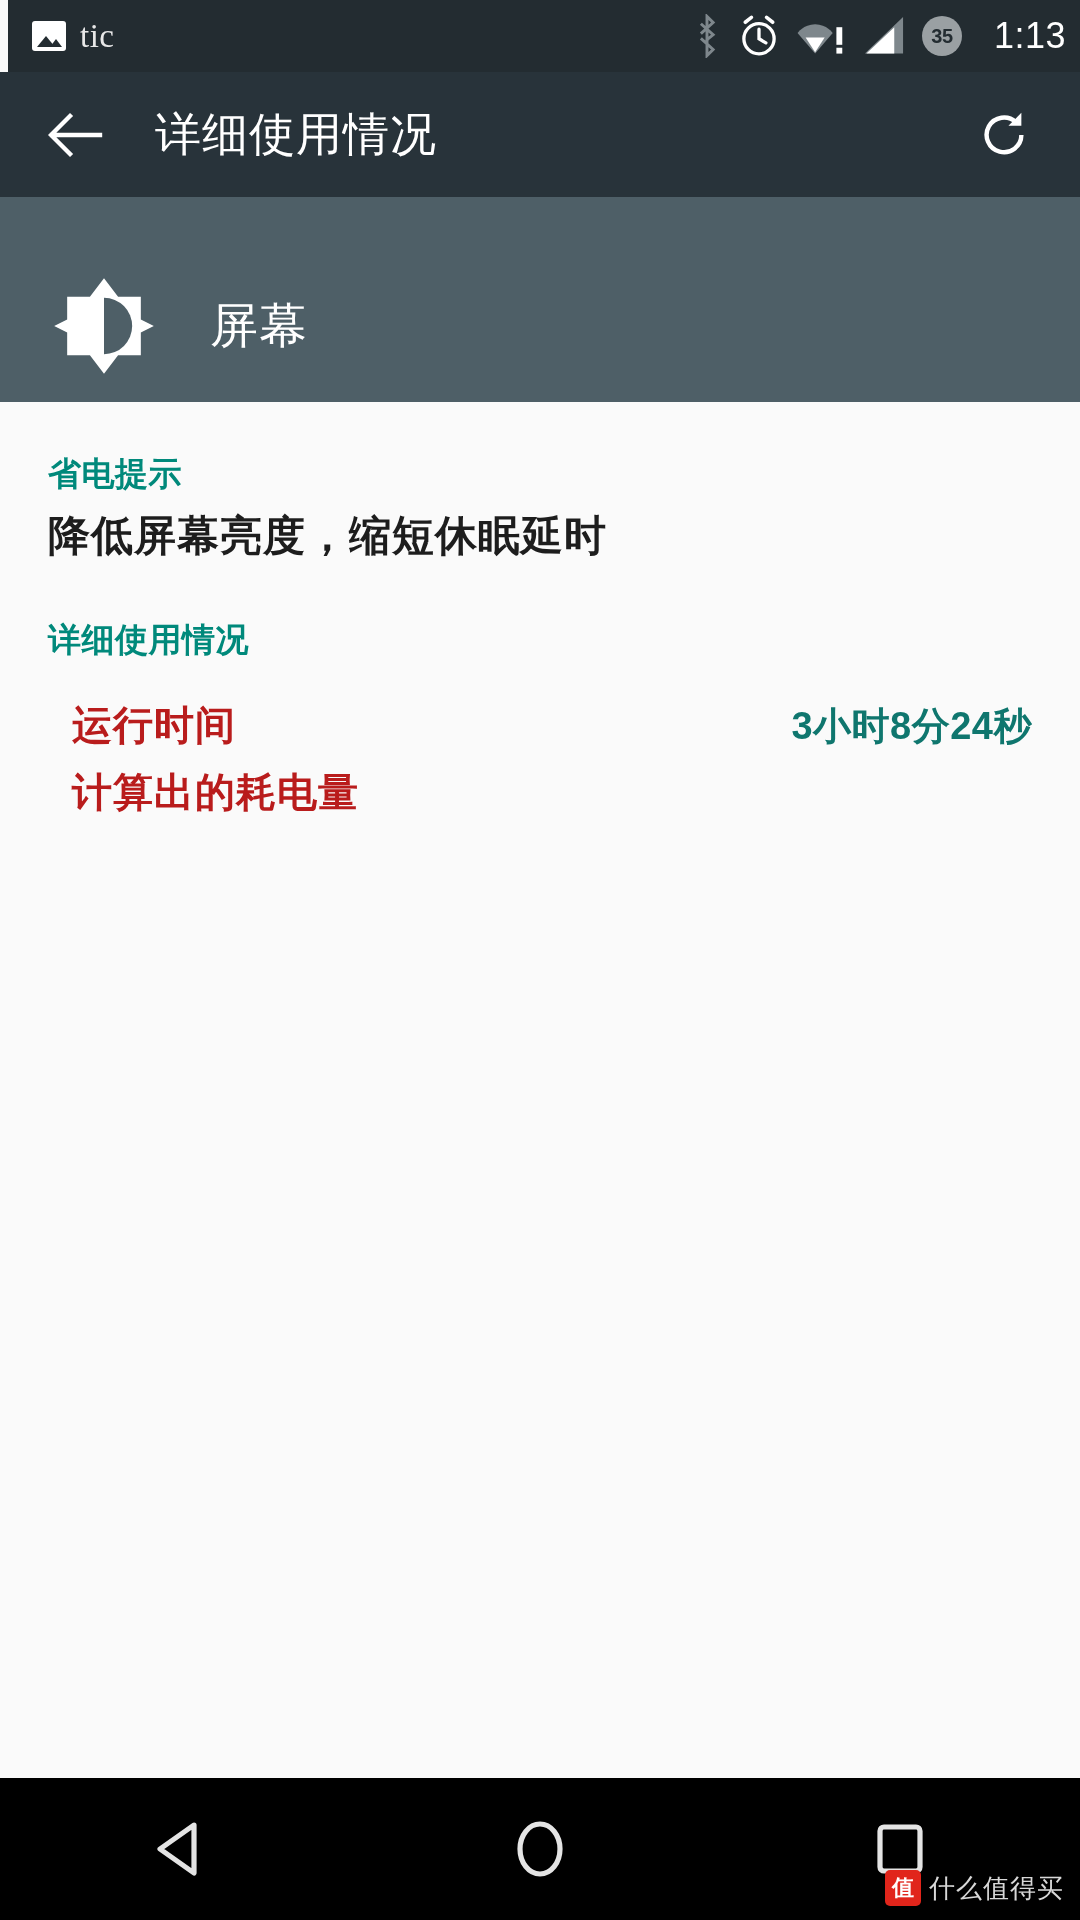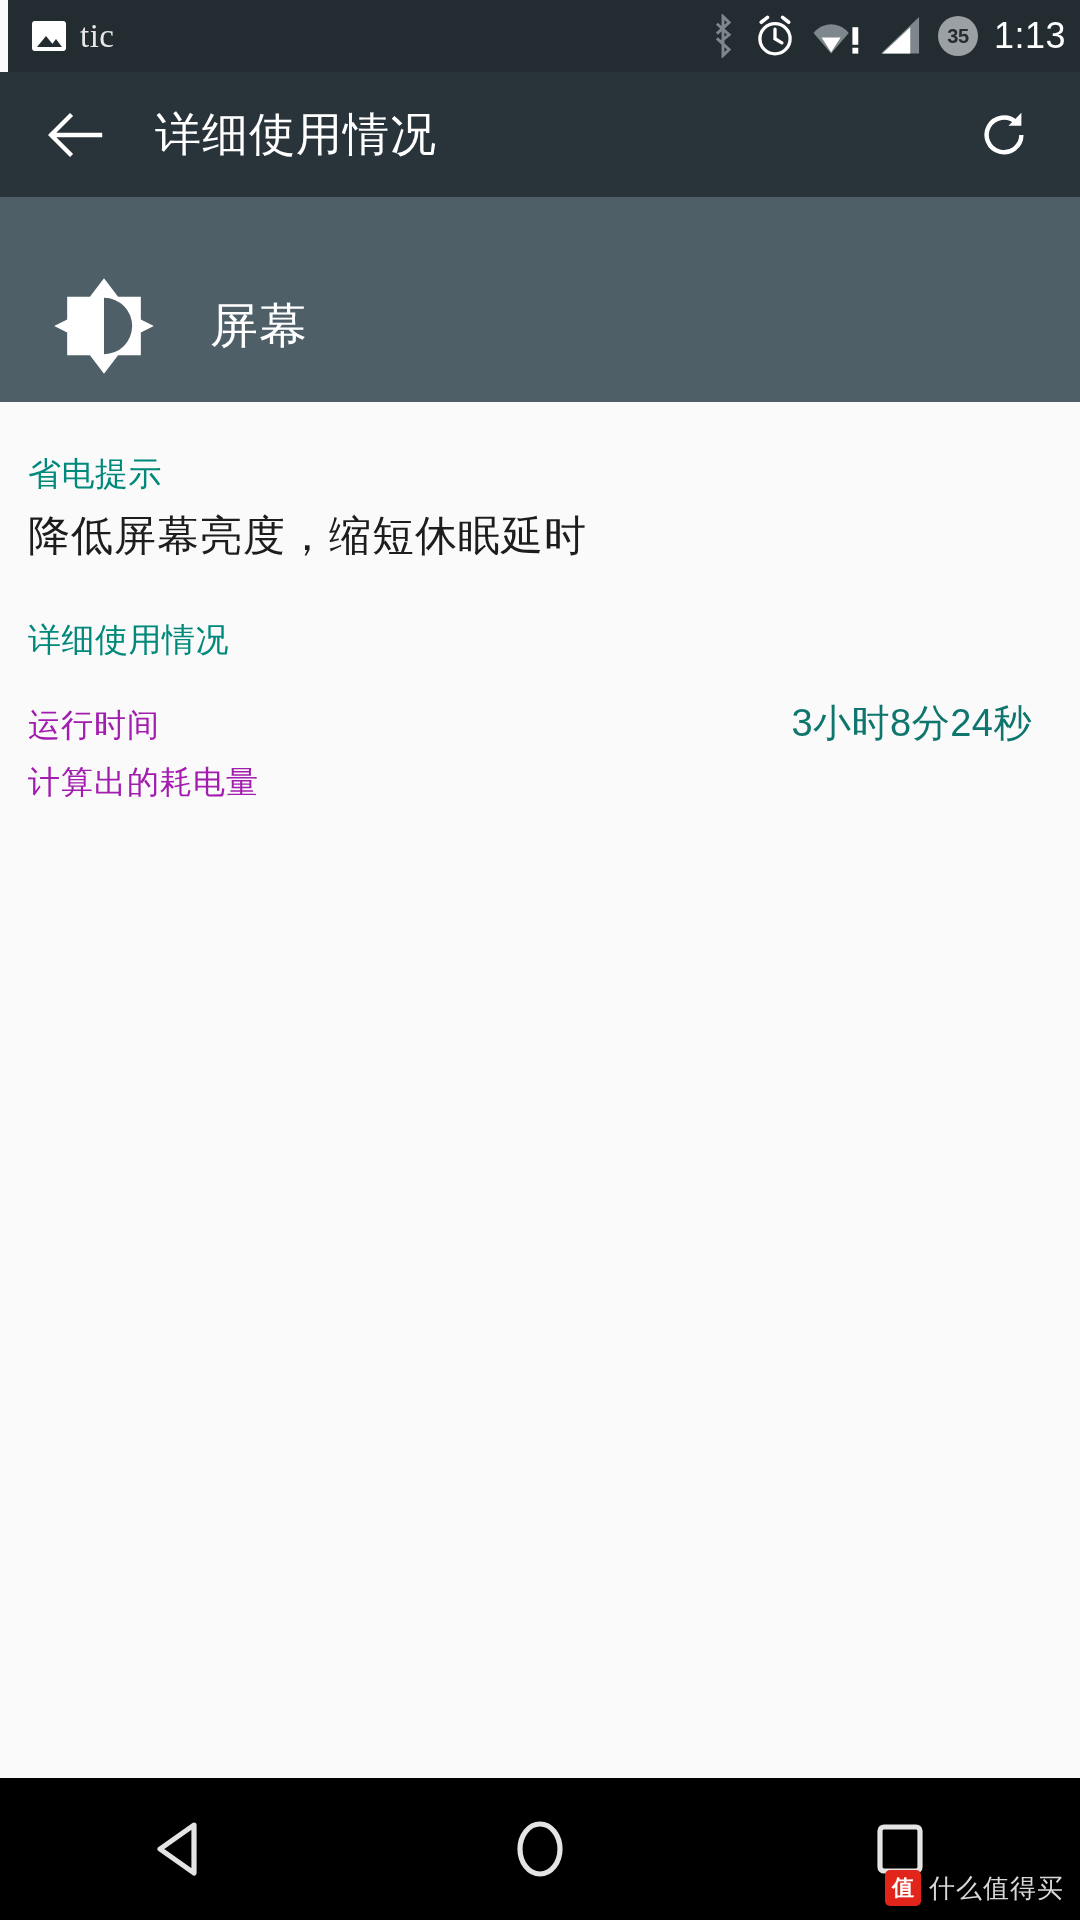--- a/index.html
+++ b/index.html
@@ -40,21 +40,21 @@
   .sb-right{ display:flex; align-items:center; gap:16px; }
   .sb-ico{ display:block; }
   .sb-battery{
     width:40px; height:40px; border-radius:50%;
     background:#9aa0a3; color:#232c31;
     display:flex; align-items:center; justify-content:center;
     font-size:20px; font-weight:bold; letter-spacing:-.5px;
   }
   .sb-clock{
     color:#ffffff; font-size:36px; font-weight:normal;
-    margin-left:0; letter-spacing:.5px;
+    margin-left:16px; letter-spacing:.5px;
   }
 
   
   .appbar{
     position:absolute; top:72px; left:0; width:1080px; height:125px;
     background:#28333a; display:flex; align-items:center;
   }
   .back-btn{ width:68px; height:68px; margin-left:42px; display:flex;
              align-items:center; justify-content:center; cursor:pointer; }
   .appbar-title{
@@ -72,37 +72,37 @@
     background:#4e5f67; display:flex; align-items:center; padding-left:52px;
   }
   .brightness-icon{ width:104px; height:104px; }
   .subheader-title{
     color:#ffffff; font-size:48px; margin-left:54px; letter-spacing:1px;
   }
 
   
   .content{
     position:absolute; top:402px; left:0; width:1080px;
-    padding:52px 48px 0 28px; background:#fafafa;
+    padding:52px 48px 0 48px; background:#fafafa;font-weight:bold;
   }
   .section-label{
     color:#00897b; font-size:33px; letter-spacing:.5px; line-height:1.2;
   }
   .tip-text{
     color:#1d1d1d; font-size:42px; margin-top:16px; letter-spacing:1px;
     line-height:1.25;
   }
   .section-label.second{ margin-top:58px; }
 
   .rows{ margin-top:32px; }
   .row{
     display:flex; align-items:baseline; justify-content:space-between;
     padding:6px 0; min-height:58px;
   }
-  .row-label{ color:#a21caf; font-size:32px; letter-spacing:1px; }
+  .row-label{ color:#b91c1c; font-size:40px; letter-spacing:1px;margin-left:24px; }
   .row-value{ color:#0f766e; font-size:38px; letter-spacing:.5px; }
 
   
   .navbar{
     position:absolute; bottom:0; left:0; width:1080px; height:142px;
     background:#000000; display:flex; align-items:center;
     justify-content:space-around;
   }
   .nav-btn{
     width:130px; height:110px; display:flex; align-items:center;

